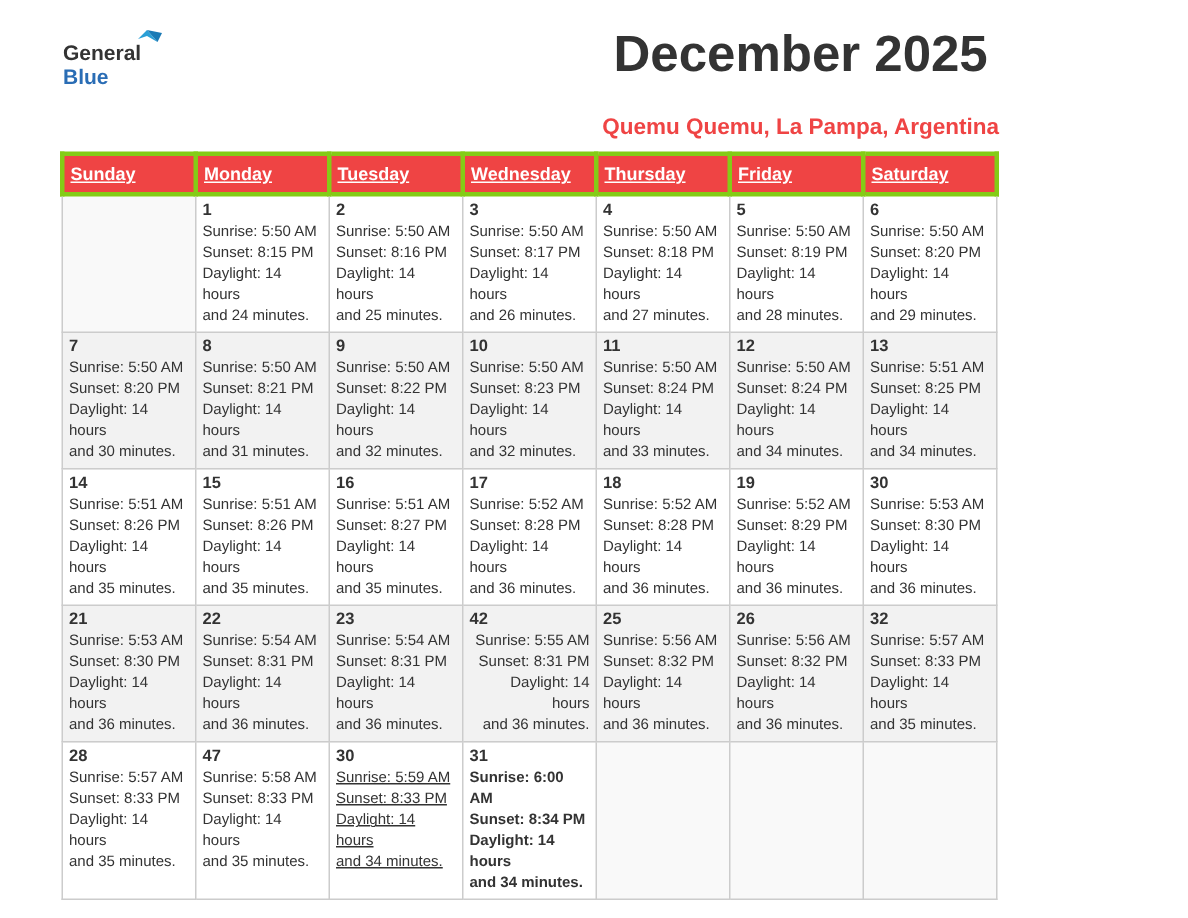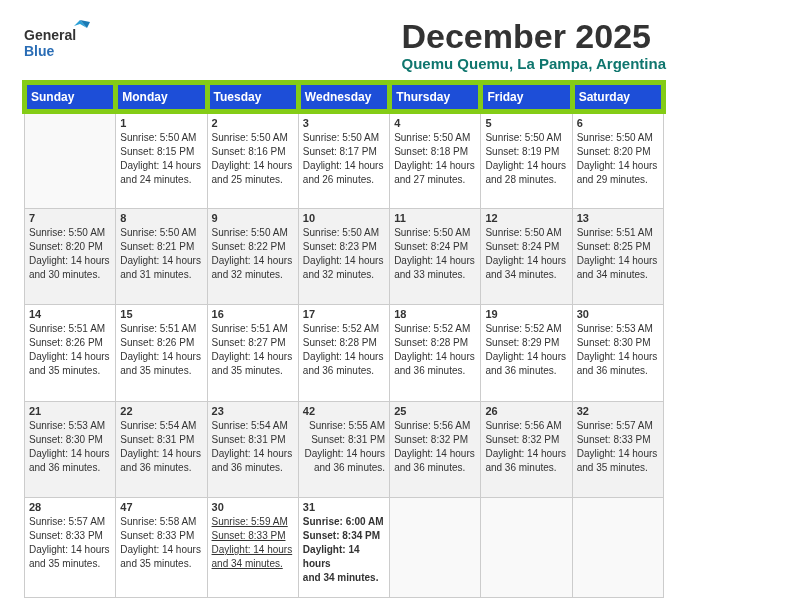--- a/index.html
+++ b/index.html
@@ -6,59 +6,61 @@
     body {
       width: 792px;
       height: 612px;
       background: #fff;
       font-family: Arial, sans-serif;
       overflow: hidden;
     }
     .page {
       width: 688px;
       height: 612px;
-      padding: 18px 22px 14px 22px;
+      padding: 18px 22px 14px 40px;
       display: flex;
       flex-direction: column;
     }
     .header-area {
       display: flex;
       align-items: flex-start;
       justify-content: space-between;
       margin-bottom: 8px;
     }
     .title-block {
-      text-align: left;
+      text-align: center;
     }
     .month-title {
       font-size: 34px;
       font-weight: bold;
       color: #333;
       line-height: 1.1;
     }
     .location-title {
       font-size: 15px;
-      color: #0f766e;
+      color: #ef4444;
       font-weight: bold;
+      margin-top: 21px;
     }
     .calendar {
       flex: 1;
       border: 1px solid #ccc;
       border-collapse: collapse;
       width: 100%;
       table-layout: fixed;
     }
     .calendar th {
-      background: #1d4ed8;
+      background: #ef4444;
       color: #fff;
       font-size: 12px;
       font-weight: bold;
       padding: 5px 4px;
-      border: 5px solid #84cc16;
+      border: 3px solid #84cc16;
       text-align: left;
+      text-decoration: underline;
     }
     .calendar td {
       border: 1px solid #ccc;
       vertical-align: top;
       padding: 3px 4px;
       font-size: 9.5px;
       color: #333;
       height: 88px;
     }
     .day-number {

